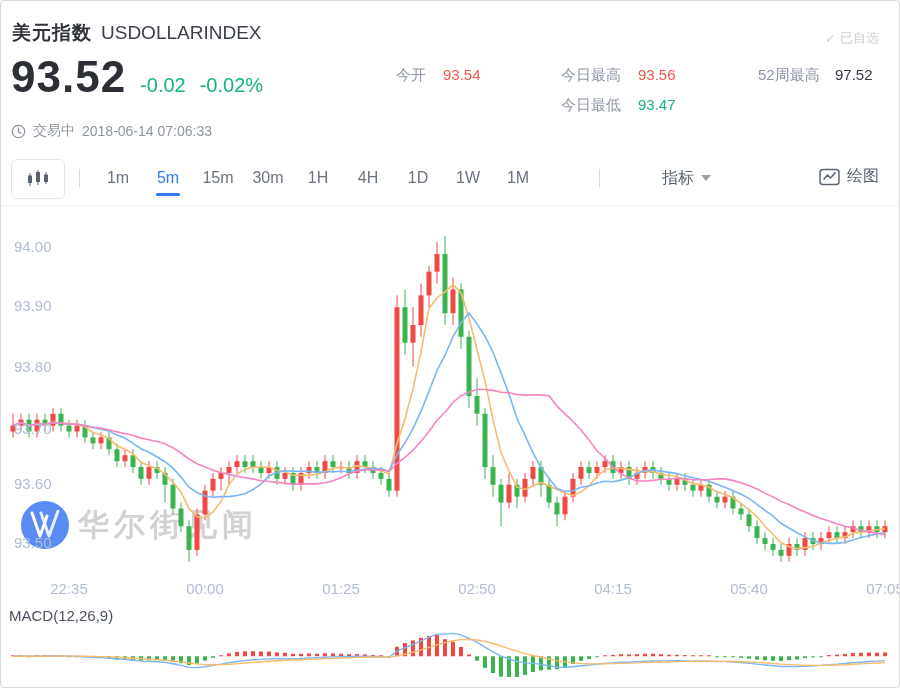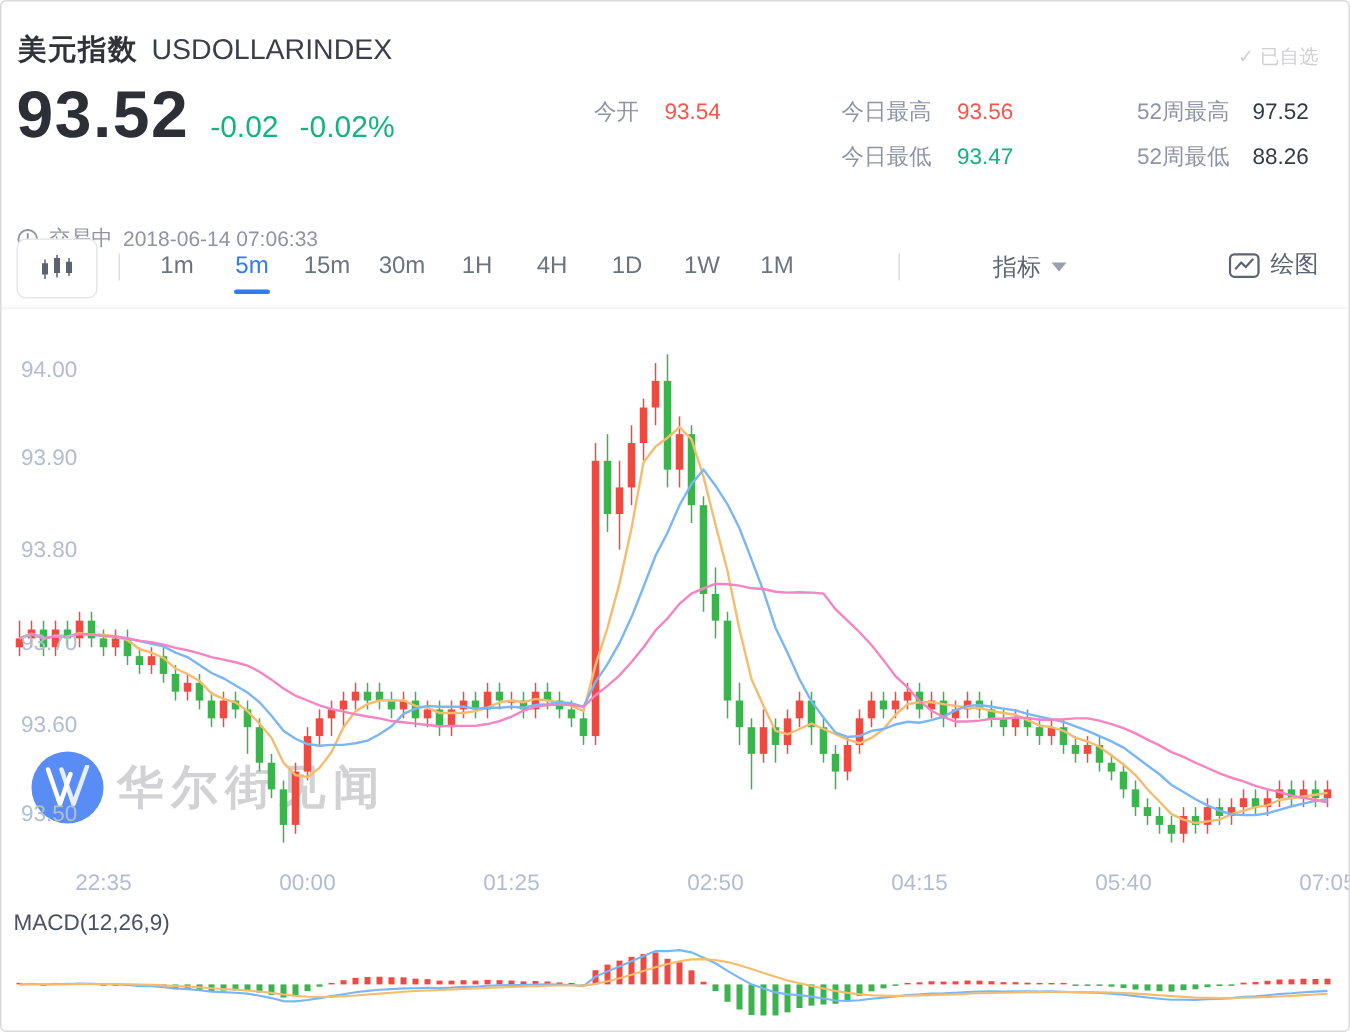--- a/index.html
+++ b/index.html
@@ -6,21 +6,21 @@
   .app{position:relative;width:900px;height:688px;box-sizing:border-box;border:1px solid #d9d9d9;
        border-radius:4px;overflow:hidden;background:#fff;}
   
   .hdr-title-row{position:absolute;left:11px;top:19px;font-size:19px;color:#30333a;}
   .title-cn{font-weight:600;letter-spacing:1px;}
   .title-en{margin-left:9px;font-weight:500;color:#3a3f49;}
   .watchlist{position:absolute;right:20px;top:28px;font-size:13px;color:#d0d0d3;cursor:pointer;display:flex;gap:4px;align-items:center;}
   .price-row{position:absolute;left:10px;top:54px;display:flex;align-items:baseline;}
   .big-price{font-size:44px;font-weight:600;color:#2d2f36;line-height:1;letter-spacing:1px;}
   .chg{font-size:20px;margin-left:14px;}
-  .status-row{position:absolute;left:10px;top:121px;display:flex;align-items:center;gap:7px;font-size:14px;color:#8d94a2;margin-top:28px;}
+  .status-row{position:absolute;left:10px;top:121px;display:flex;align-items:center;gap:7px;font-size:14px;color:#8d94a2;}
   .stat-col{position:absolute;top:59px;font-size:15px;}
   .stat-col.c0{left:395px;}.stat-col.c1{left:560px;}.stat-col.c2{left:757px;}
   .stat-row{height:30px;line-height:30px;white-space:nowrap;}
   .sl{display:inline-block;color:#8c94a5;}
   .c0 .sl{width:47px;}.c1 .sl{width:77px;}.c2 .sl{width:77px;}
   .sv{color:#333a45;}
   
   .ctype-btn{position:absolute;left:10px;top:158px;width:52px;height:38px;border:1px solid #e7e7ea;border-radius:6px;
              display:flex;align-items:center;justify-content:center;cursor:pointer;background:#fff;}
   .vdiv{width:1px;height:18px;background:#d8dce3;}
@@ -79,21 +79,20 @@
   <div id="quote-stats">
       <div class="stat-col c0">
         <div class="stat-row"><span class="sl">今开</span><span class="sv" style="color: rgb(245, 86, 76);">93.54</span></div>
       </div>
       <div class="stat-col c1">
         <div class="stat-row"><span class="sl">今日最高</span><span class="sv" style="color: rgb(245, 86, 76);">93.56</span></div>
         <div class="stat-row"><span class="sl">今日最低</span><span class="sv" style="color: rgb(19, 179, 128);">93.47</span></div>
       </div>
       <div class="stat-col c2">
         <div class="stat-row"><span class="sl">52周最高</span><span class="sv" style="color: rgb(51, 58, 69);">97.52</span></div>
-        <div class="stat-row"><span class="sl">52周最低</span><span class="sv" style="color: rgb(51, 58, 69);">88.26</span></div>
       </div>
     </div>
 
   <div class="ctype-btn">
     <svg width="24" height="20" viewBox="0 0 24 20">
       <g fill="#5a6270" stroke="#5a6270">
         <line x1="4" y1="4" x2="4" y2="17" stroke-width="1"></line>
           <rect x="2" y="6.5" width="4" height="7.5" stroke="none"></rect>
         <line x1="12" y1="1" x2="12" y2="16" stroke-width="1"></line>
           <rect x="10" y="3" width="4" height="10" stroke="none"></rect>

